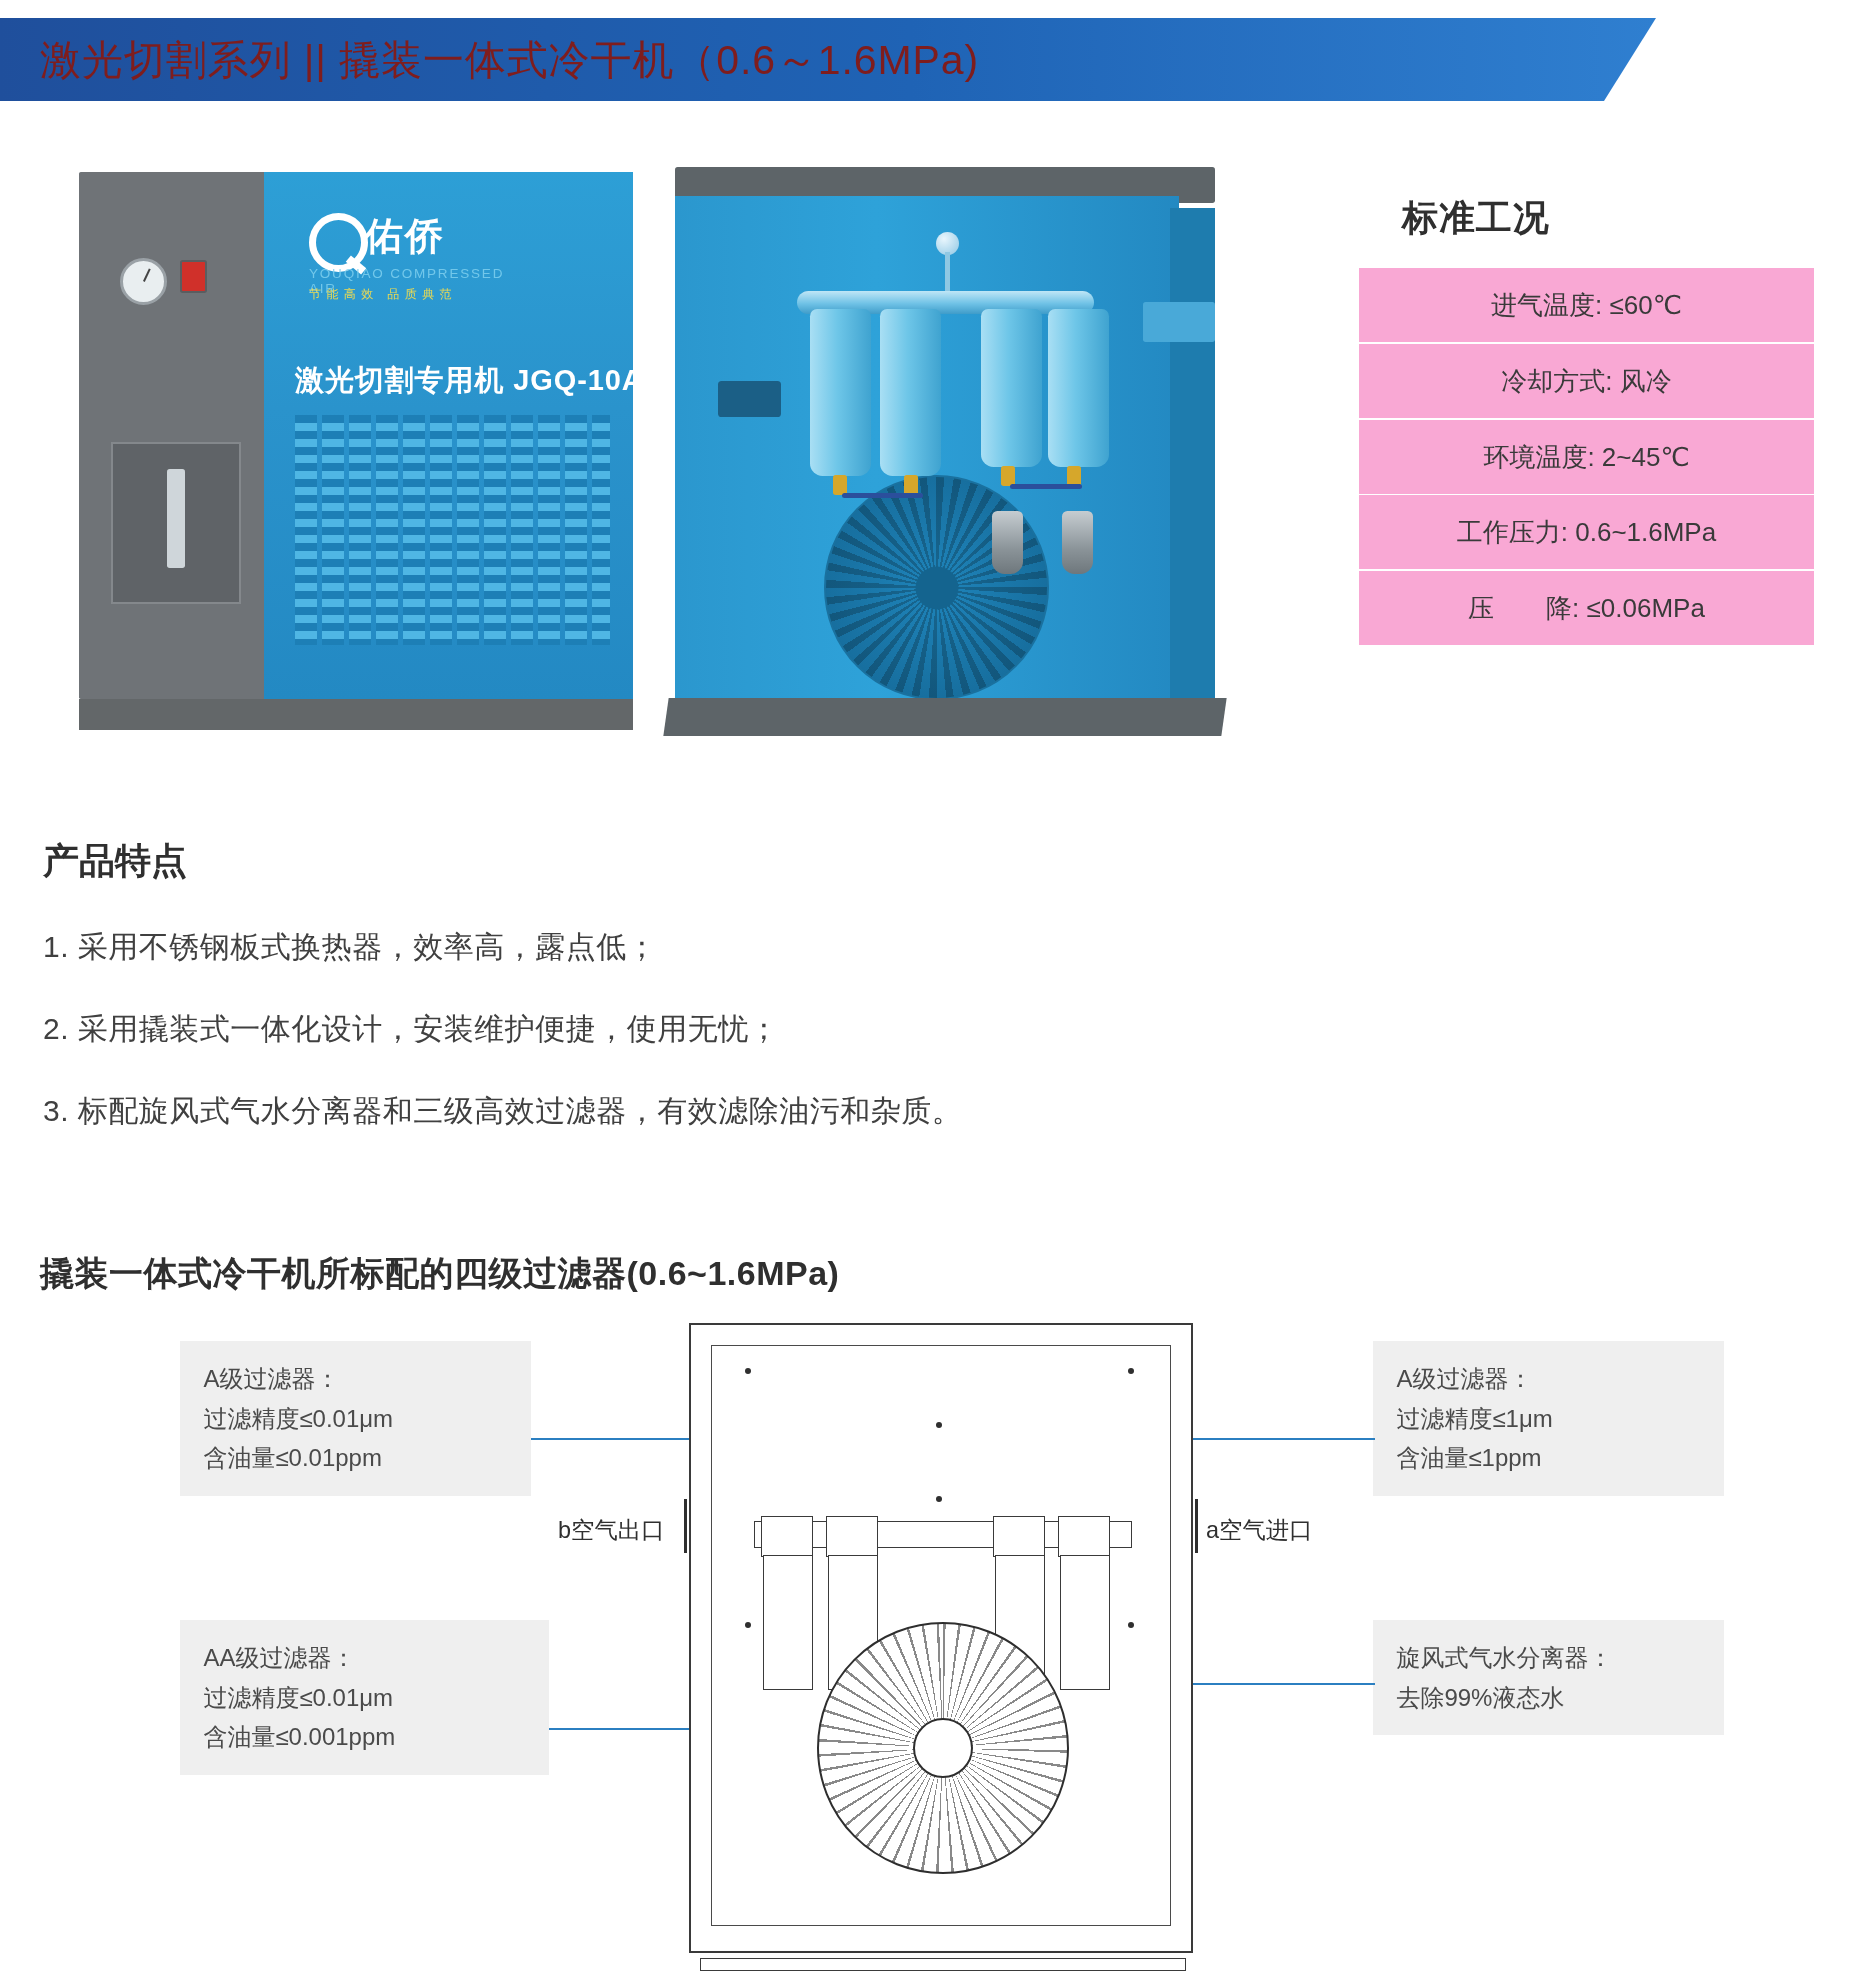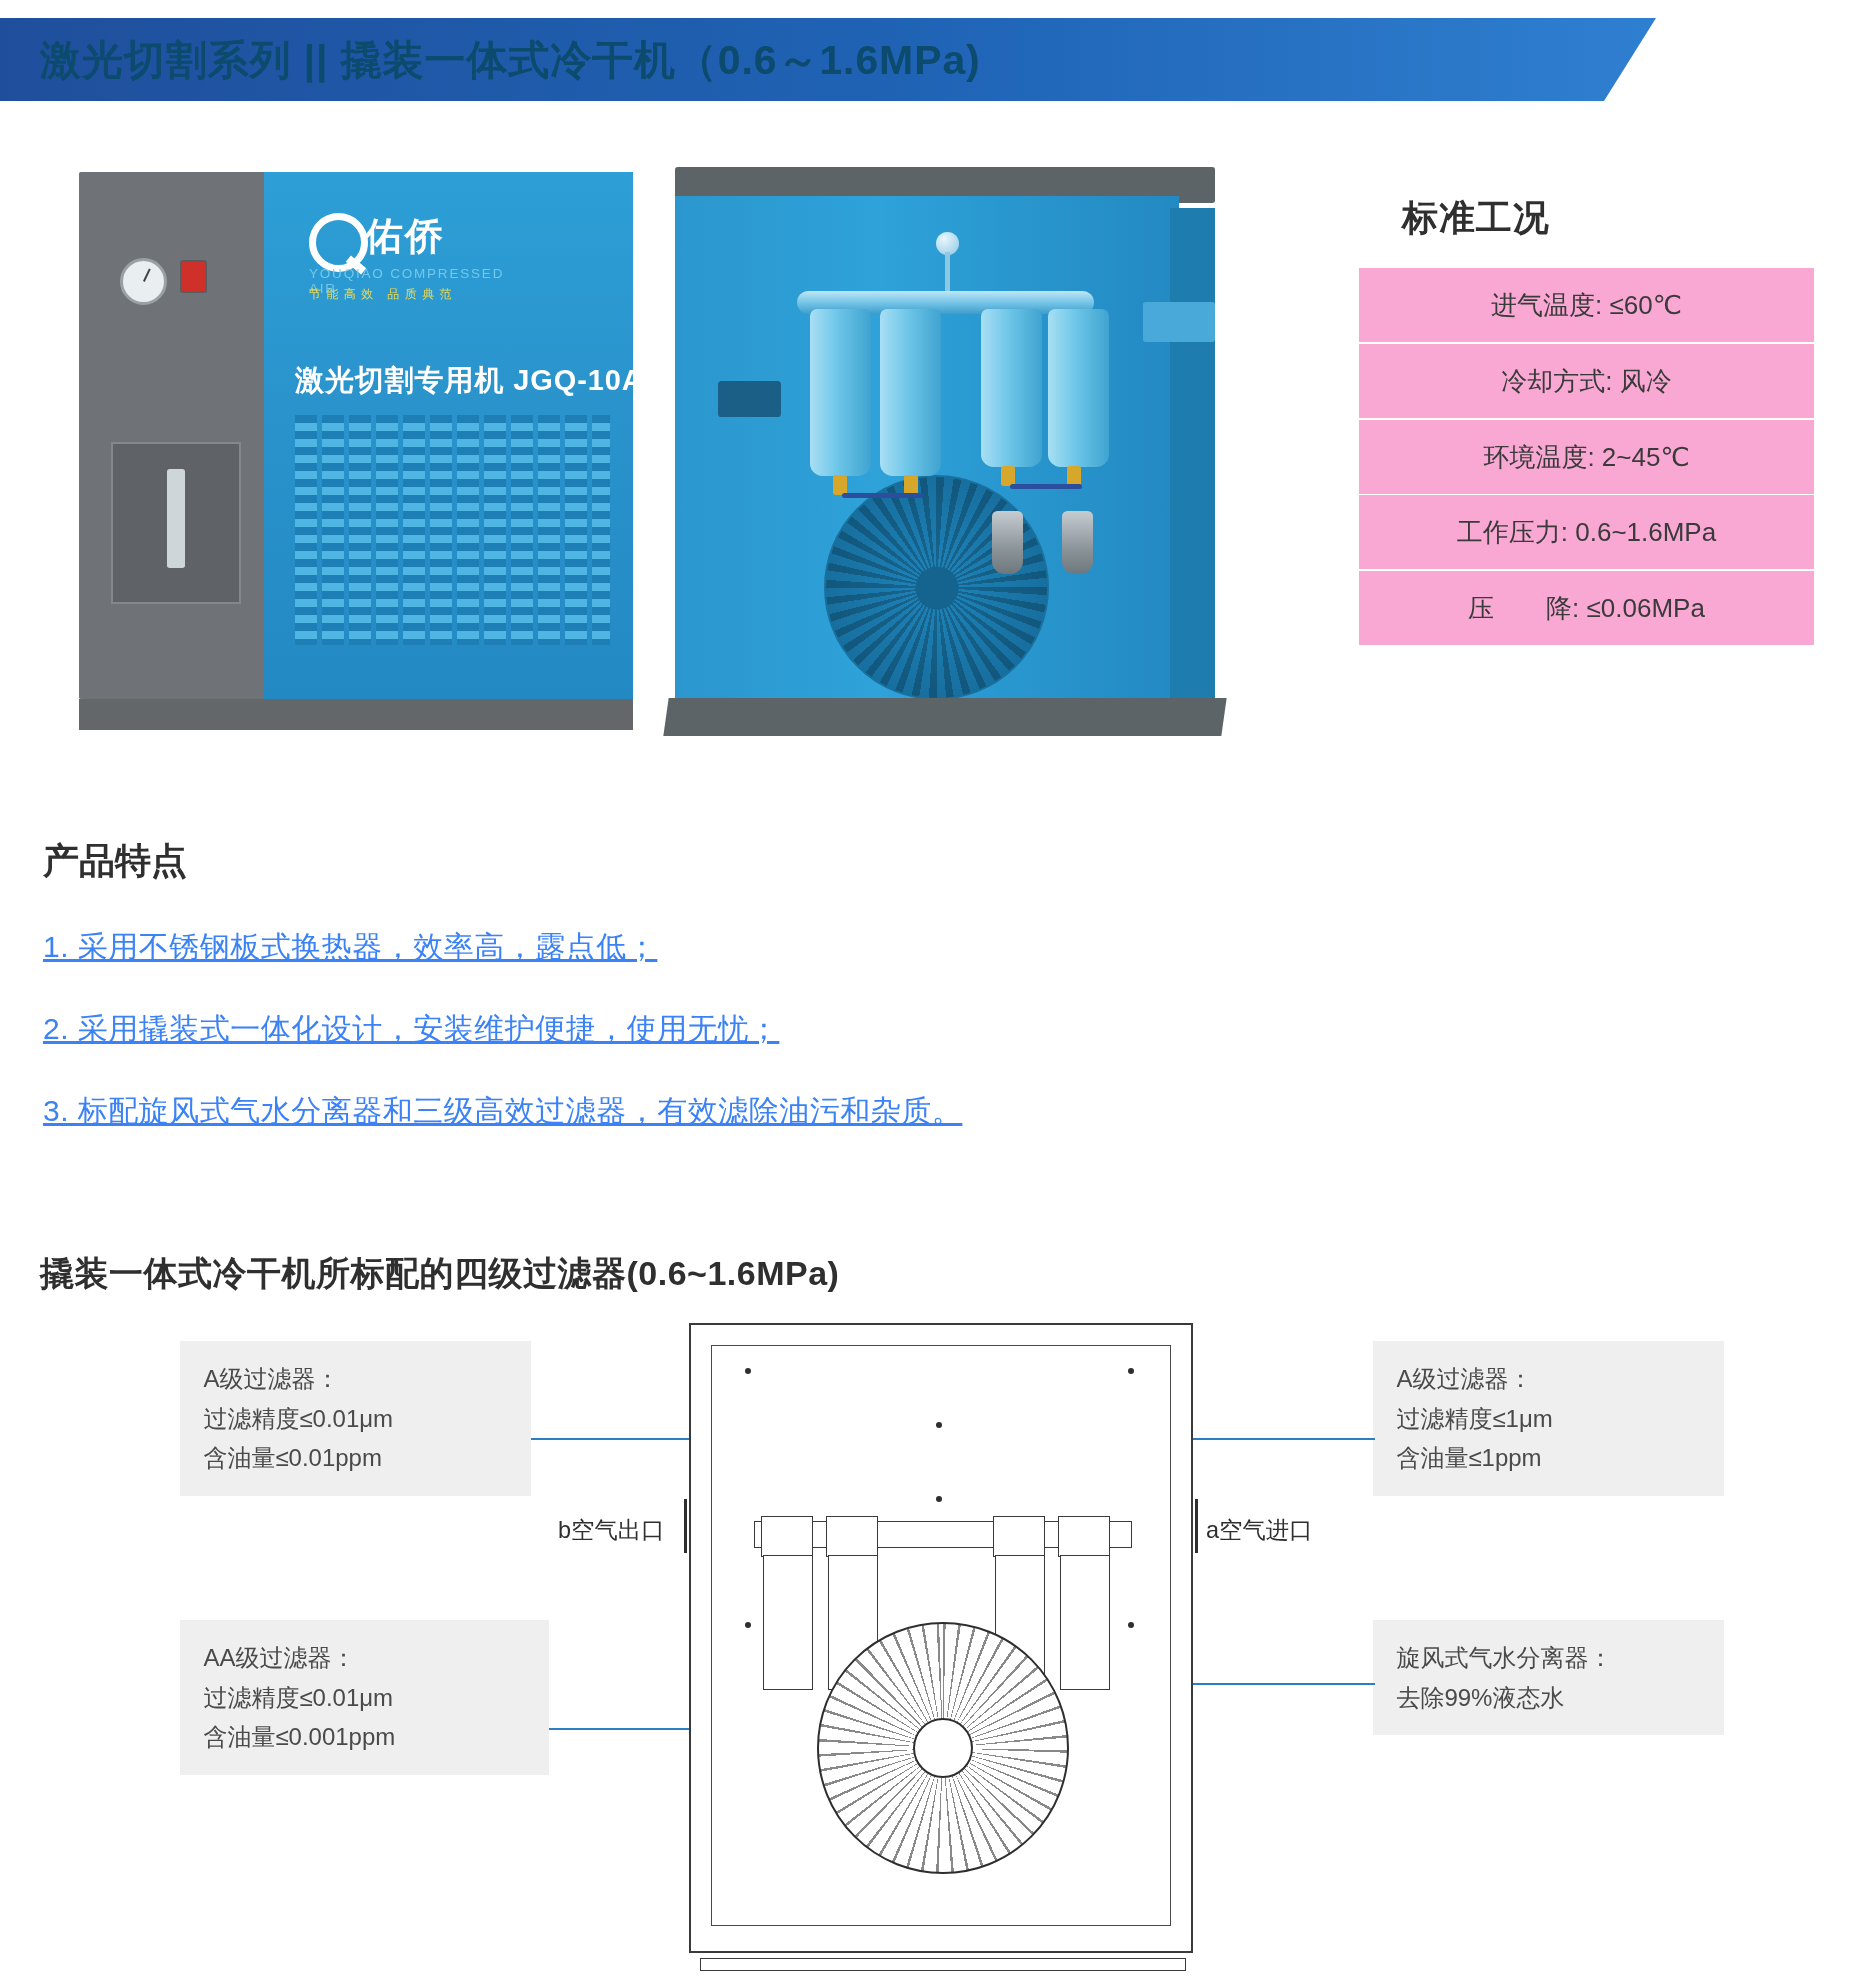--- a/index.html
+++ b/index.html
@@ -31,23 +31,23 @@
     width: 100%;
     height: 100%;
     background: linear-gradient(to right, #1f4f9c 0%, #1f63b5 55%, #2f7fd0 100%);
     clip-path: polygon(0 0, 100% 0, calc(100% - 52px) 100%, 0 100%);
   }
   .header-banner .title {
     position: absolute;
     left: 40px;
     top: 50%;
     transform: translateY(-50%);
-    color: #0c4a6e;
+    color: #7f1d1d;
     font-size: 41px;
-    font-weight: bold;
+    font-weight: normal;
     letter-spacing: 0.9px;
     white-space: nowrap;
   }
 
   
   .photo-row {
     position: absolute;
     left: 0;
     top: 158px;
     width: 1864px;
@@ -343,24 +343,23 @@
     width: 1350px;
   }
   .features h2 {
     margin: 0 0 41px 0;
     font-size: 36px;
     font-weight: bold;
     color: #2f2f2f;
   }
   .features .feat {
     font-size: 30px;
-    color: #3b82f6;
+    color: #404040;
     margin-bottom: 41px;
     letter-spacing: 0.5px;
-    text-decoration: underline;
   }
 
   
   .filter-title {
     position: absolute;
     left: 40px;
     top: 1251px;
     font-size: 34px;
     font-weight: bold;
     color: #2f2f2f;

